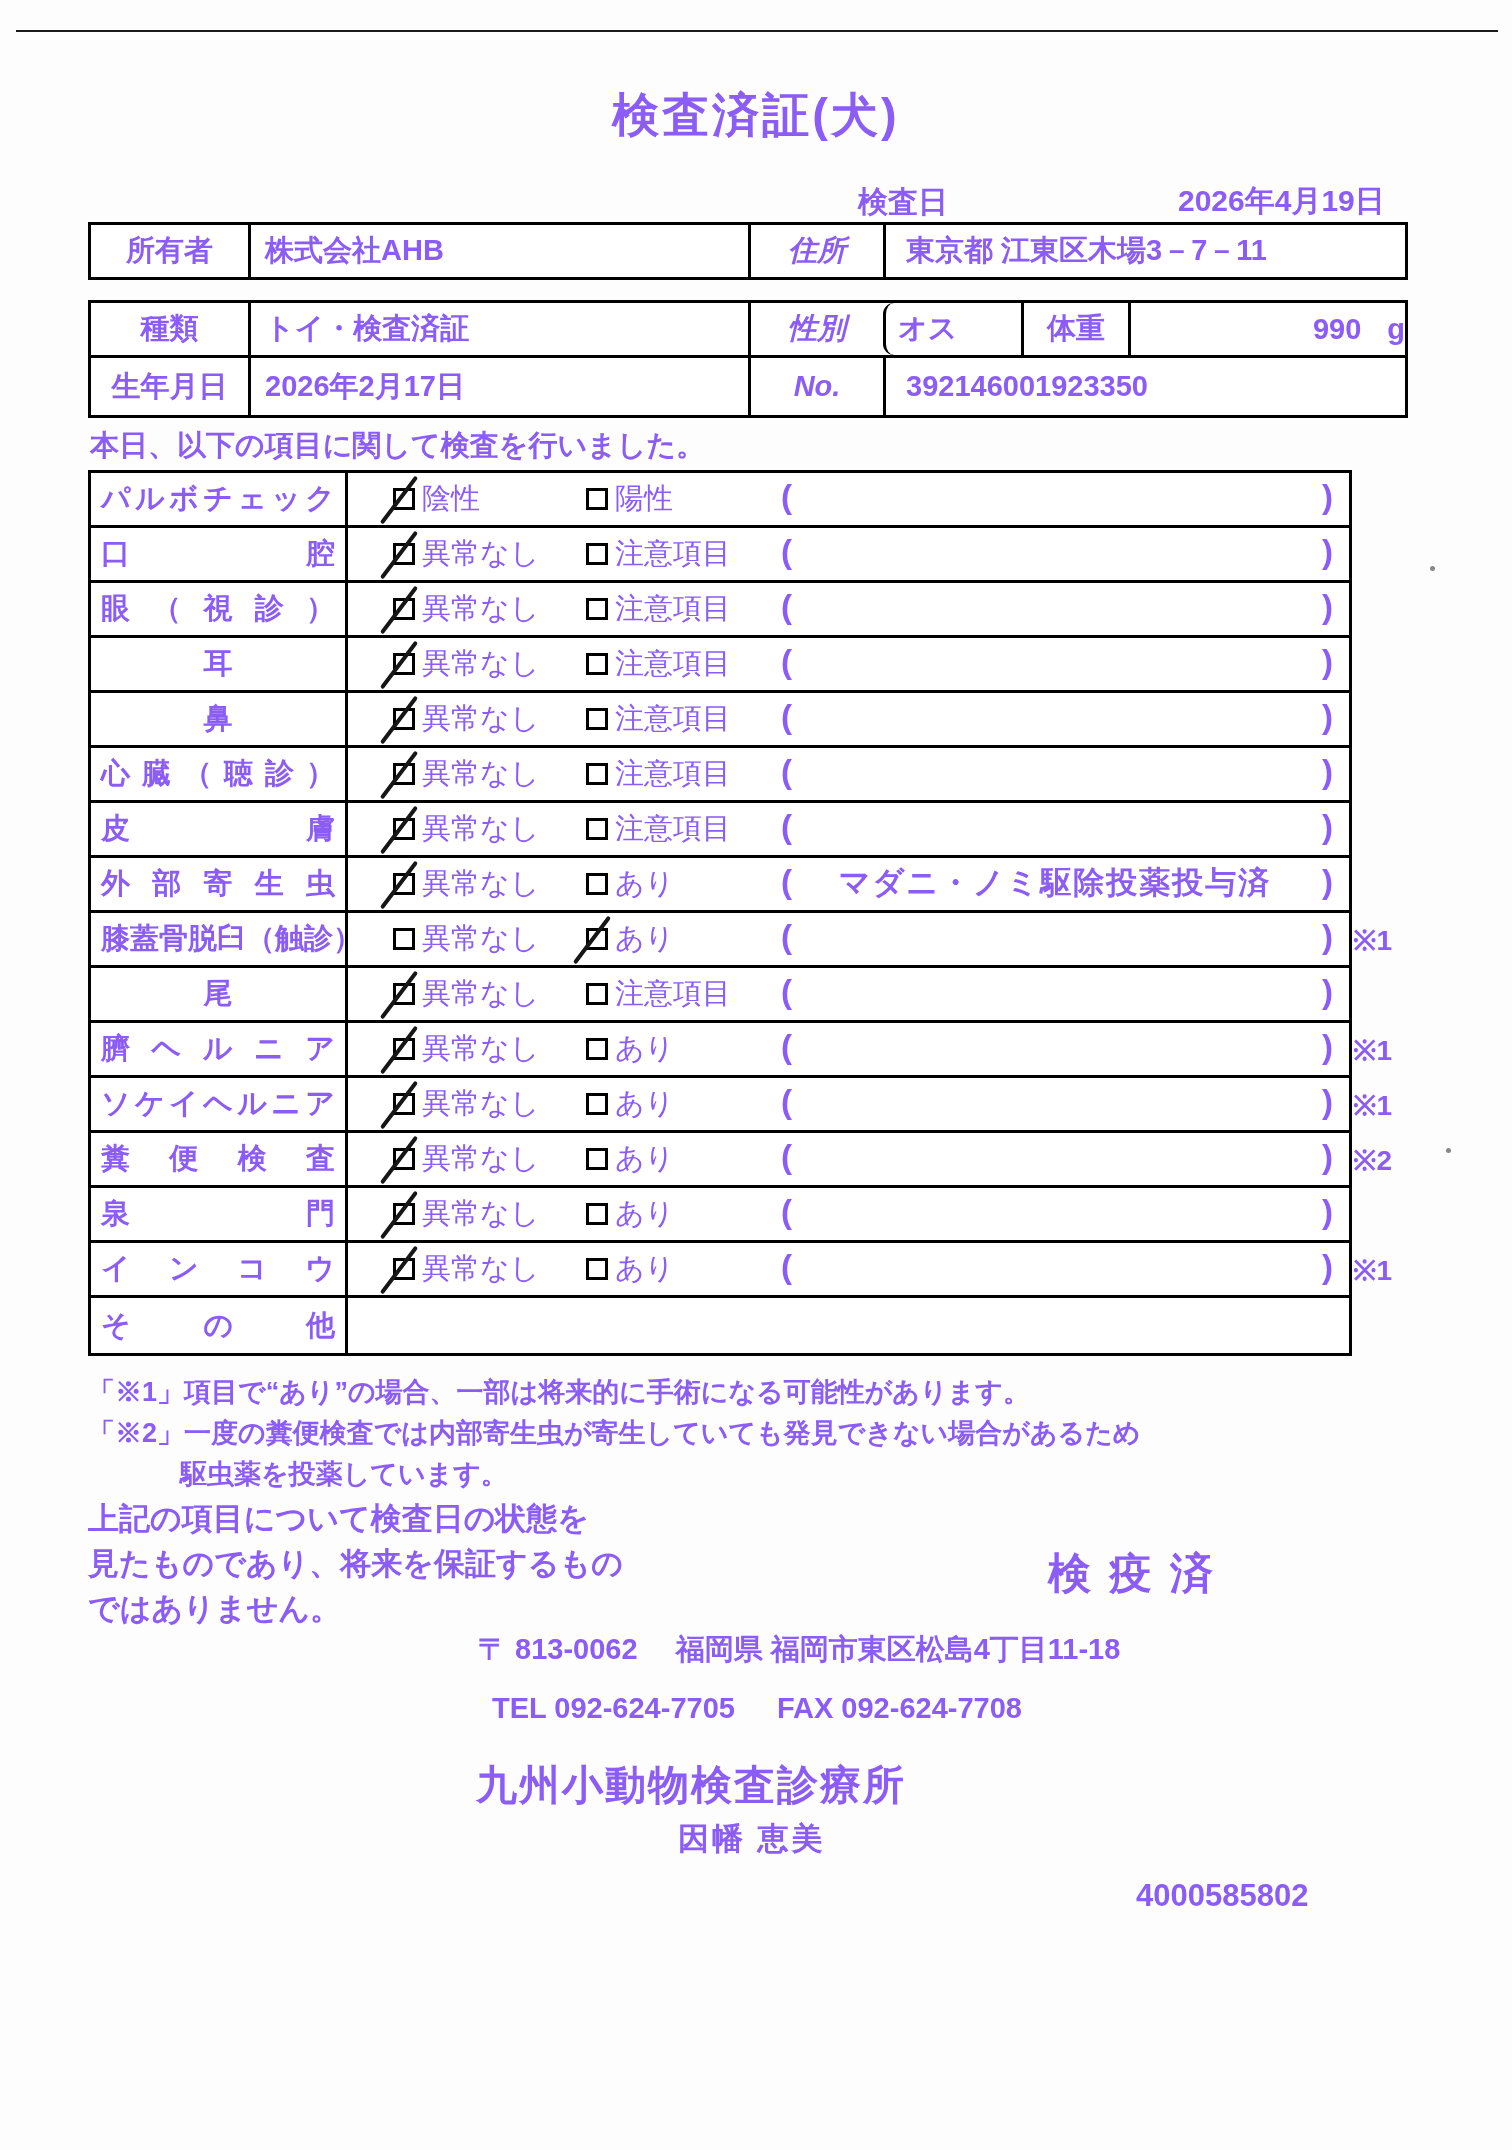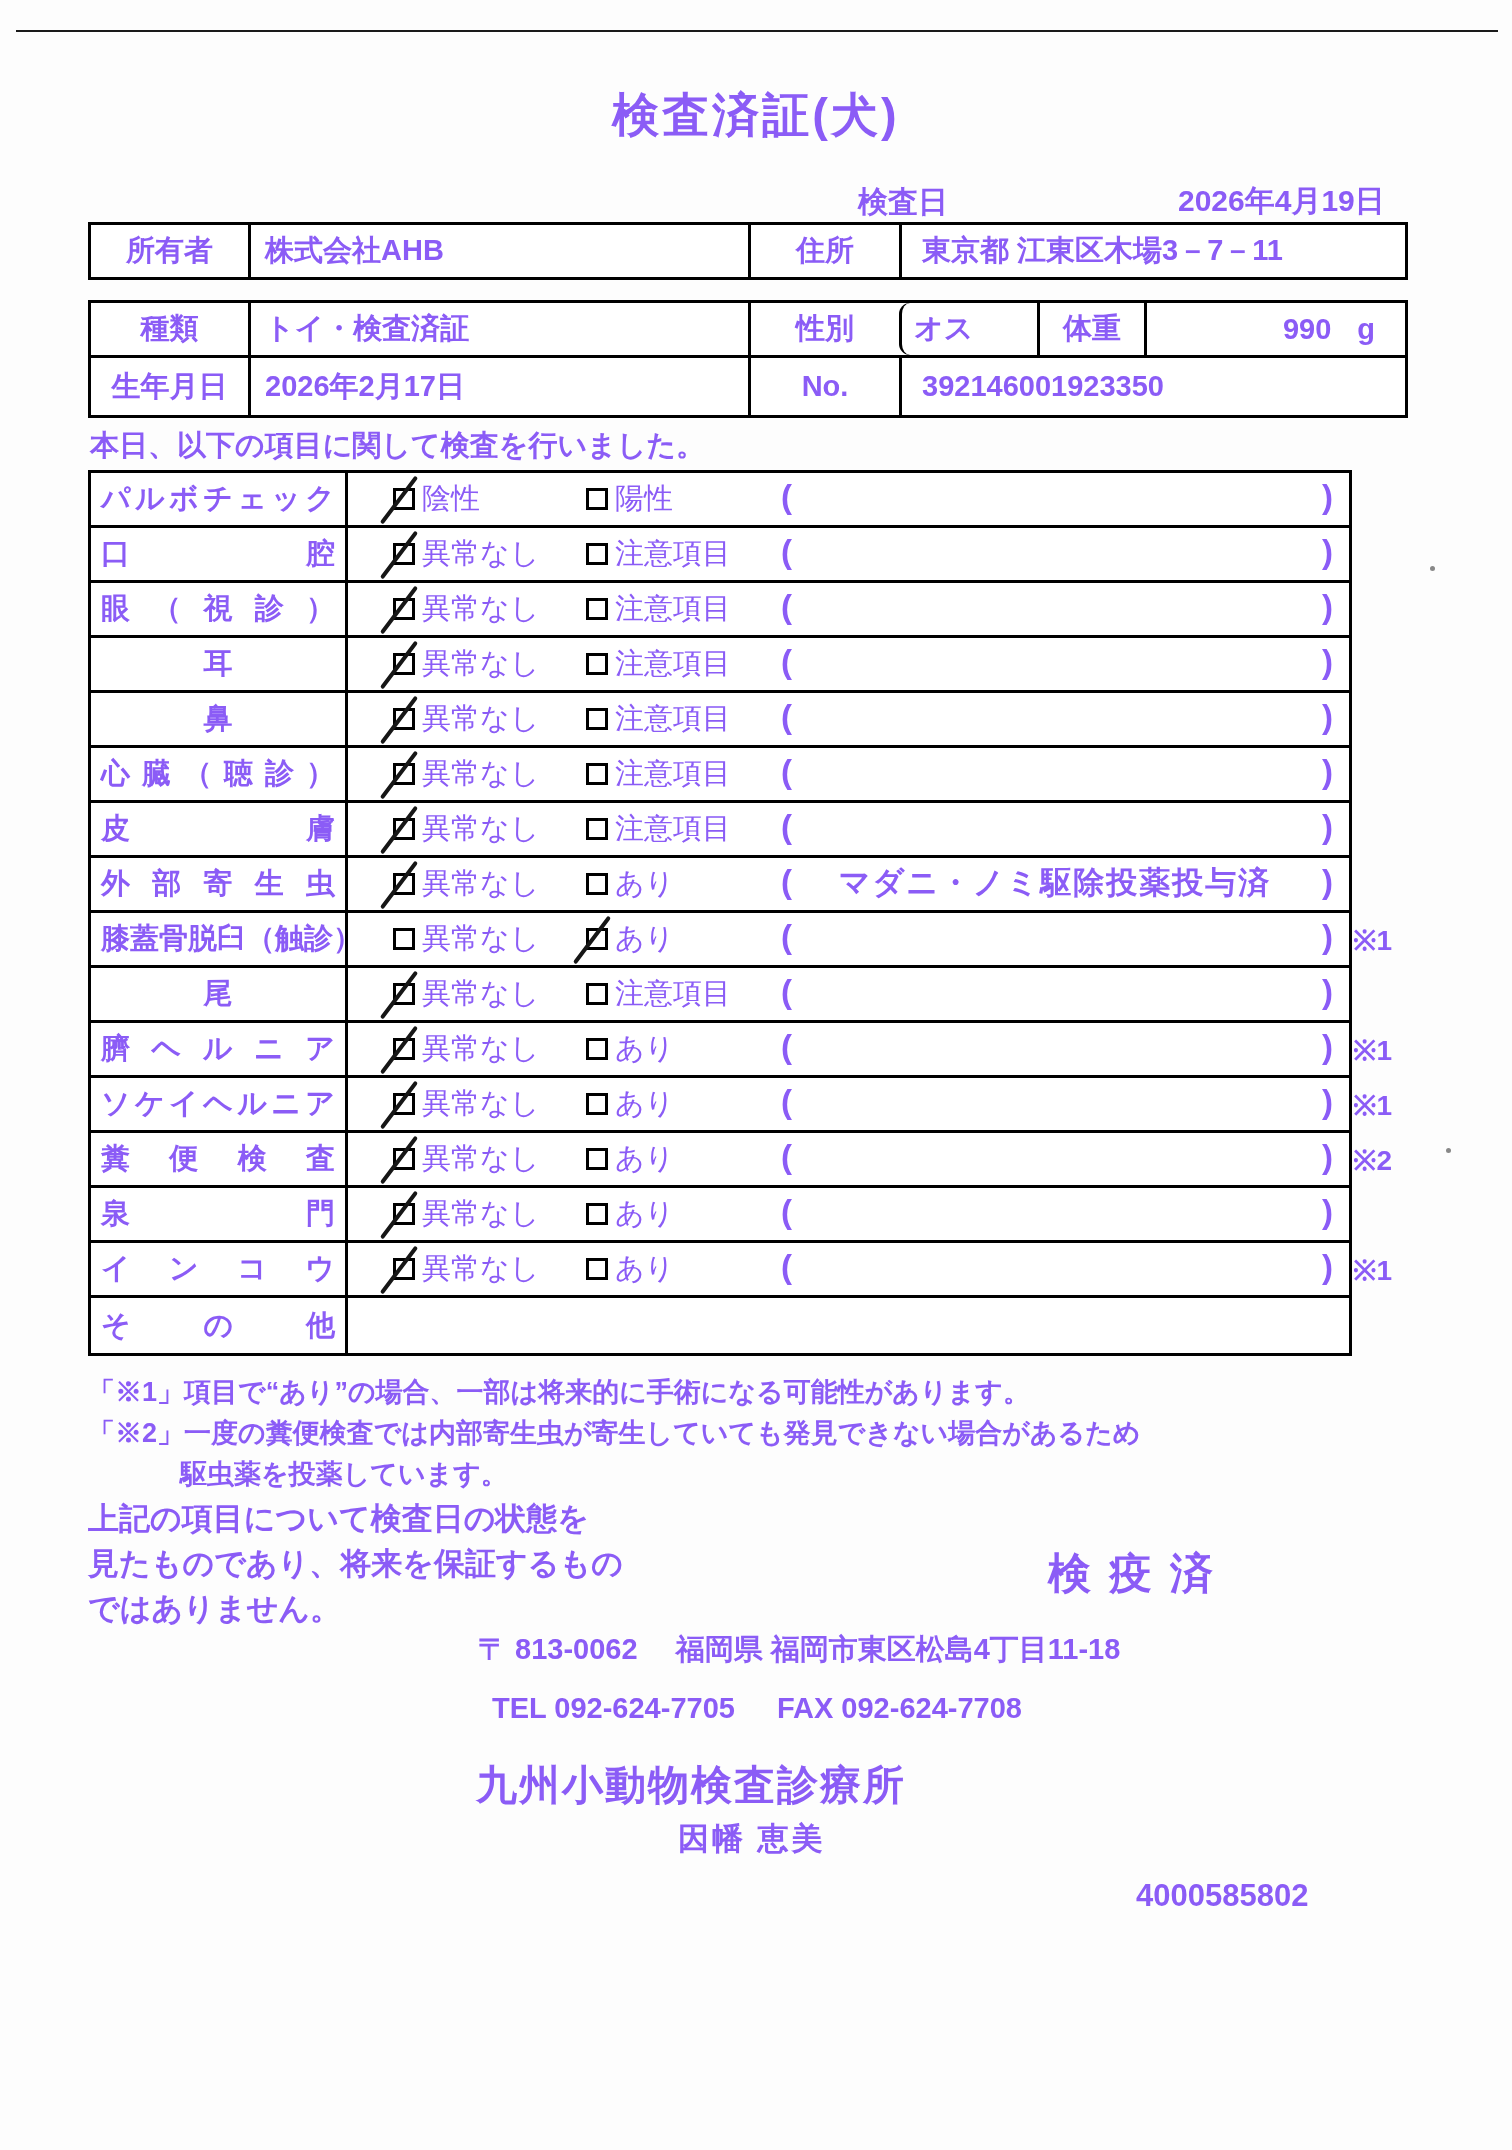--- a/index.html
+++ b/index.html
@@ -25,24 +25,24 @@
   .tcell { border-left:3px solid #000; display:flex; align-items:center; font-size:29px; font-weight:600; overflow:hidden; white-space:nowrap; }
   .tcell:first-child { border-left:none; }
   .lab { justify-content:center; }
   .owner-table { top:222px; height:58px; }
   .owner-table .trow { height:52px; }
   .pet-table { top:300px; height:118px; }
   .rowA { height:55px; border-bottom:3px solid #000; }
   .rowB { height:57px; }
   .w-lab { width:157px; }
   .w-val { width:500px; padding-left:14px; }
-  .w-lab2 { width:151px; }
+  .w-lab2 { width:135px;font-style:italic; }
   .w-sex { width:138px; padding-left:12px;border-radius:11px; }
   .w-wlab { width:107px; }
-  .w-weight { flex:1; justify-content:flex-end; padding-right:30px; gap:26px; }
+  .w-weight { flex:1; justify-content:flex-end; gap:26px; }
   .w-flex { flex:1; padding-left:20px; }
 
   .intro { position:absolute; left:90px; top:426px; font-size:29px; font-weight:600; }
 
   .main-table { position:absolute; left:88px; top:470px; width:1264px; border:3px solid #000; background:#fff; }
   .insp-row { position:relative; display:flex; height:55px; border-bottom:3px solid #000;gap:33px; }
   .insp-row:last-child { border-bottom:none; }
   .insp-label { width:257px; border-right:3px solid #000; padding:0 10px; display:flex; align-items:center; }
   .insp-label > span { width:100%; font-size:29px; font-weight:600; text-align:justify; text-align-last:justify; text-justify:inter-character; white-space:nowrap; }
   .insp-label.single > span { text-align-last:center; }

